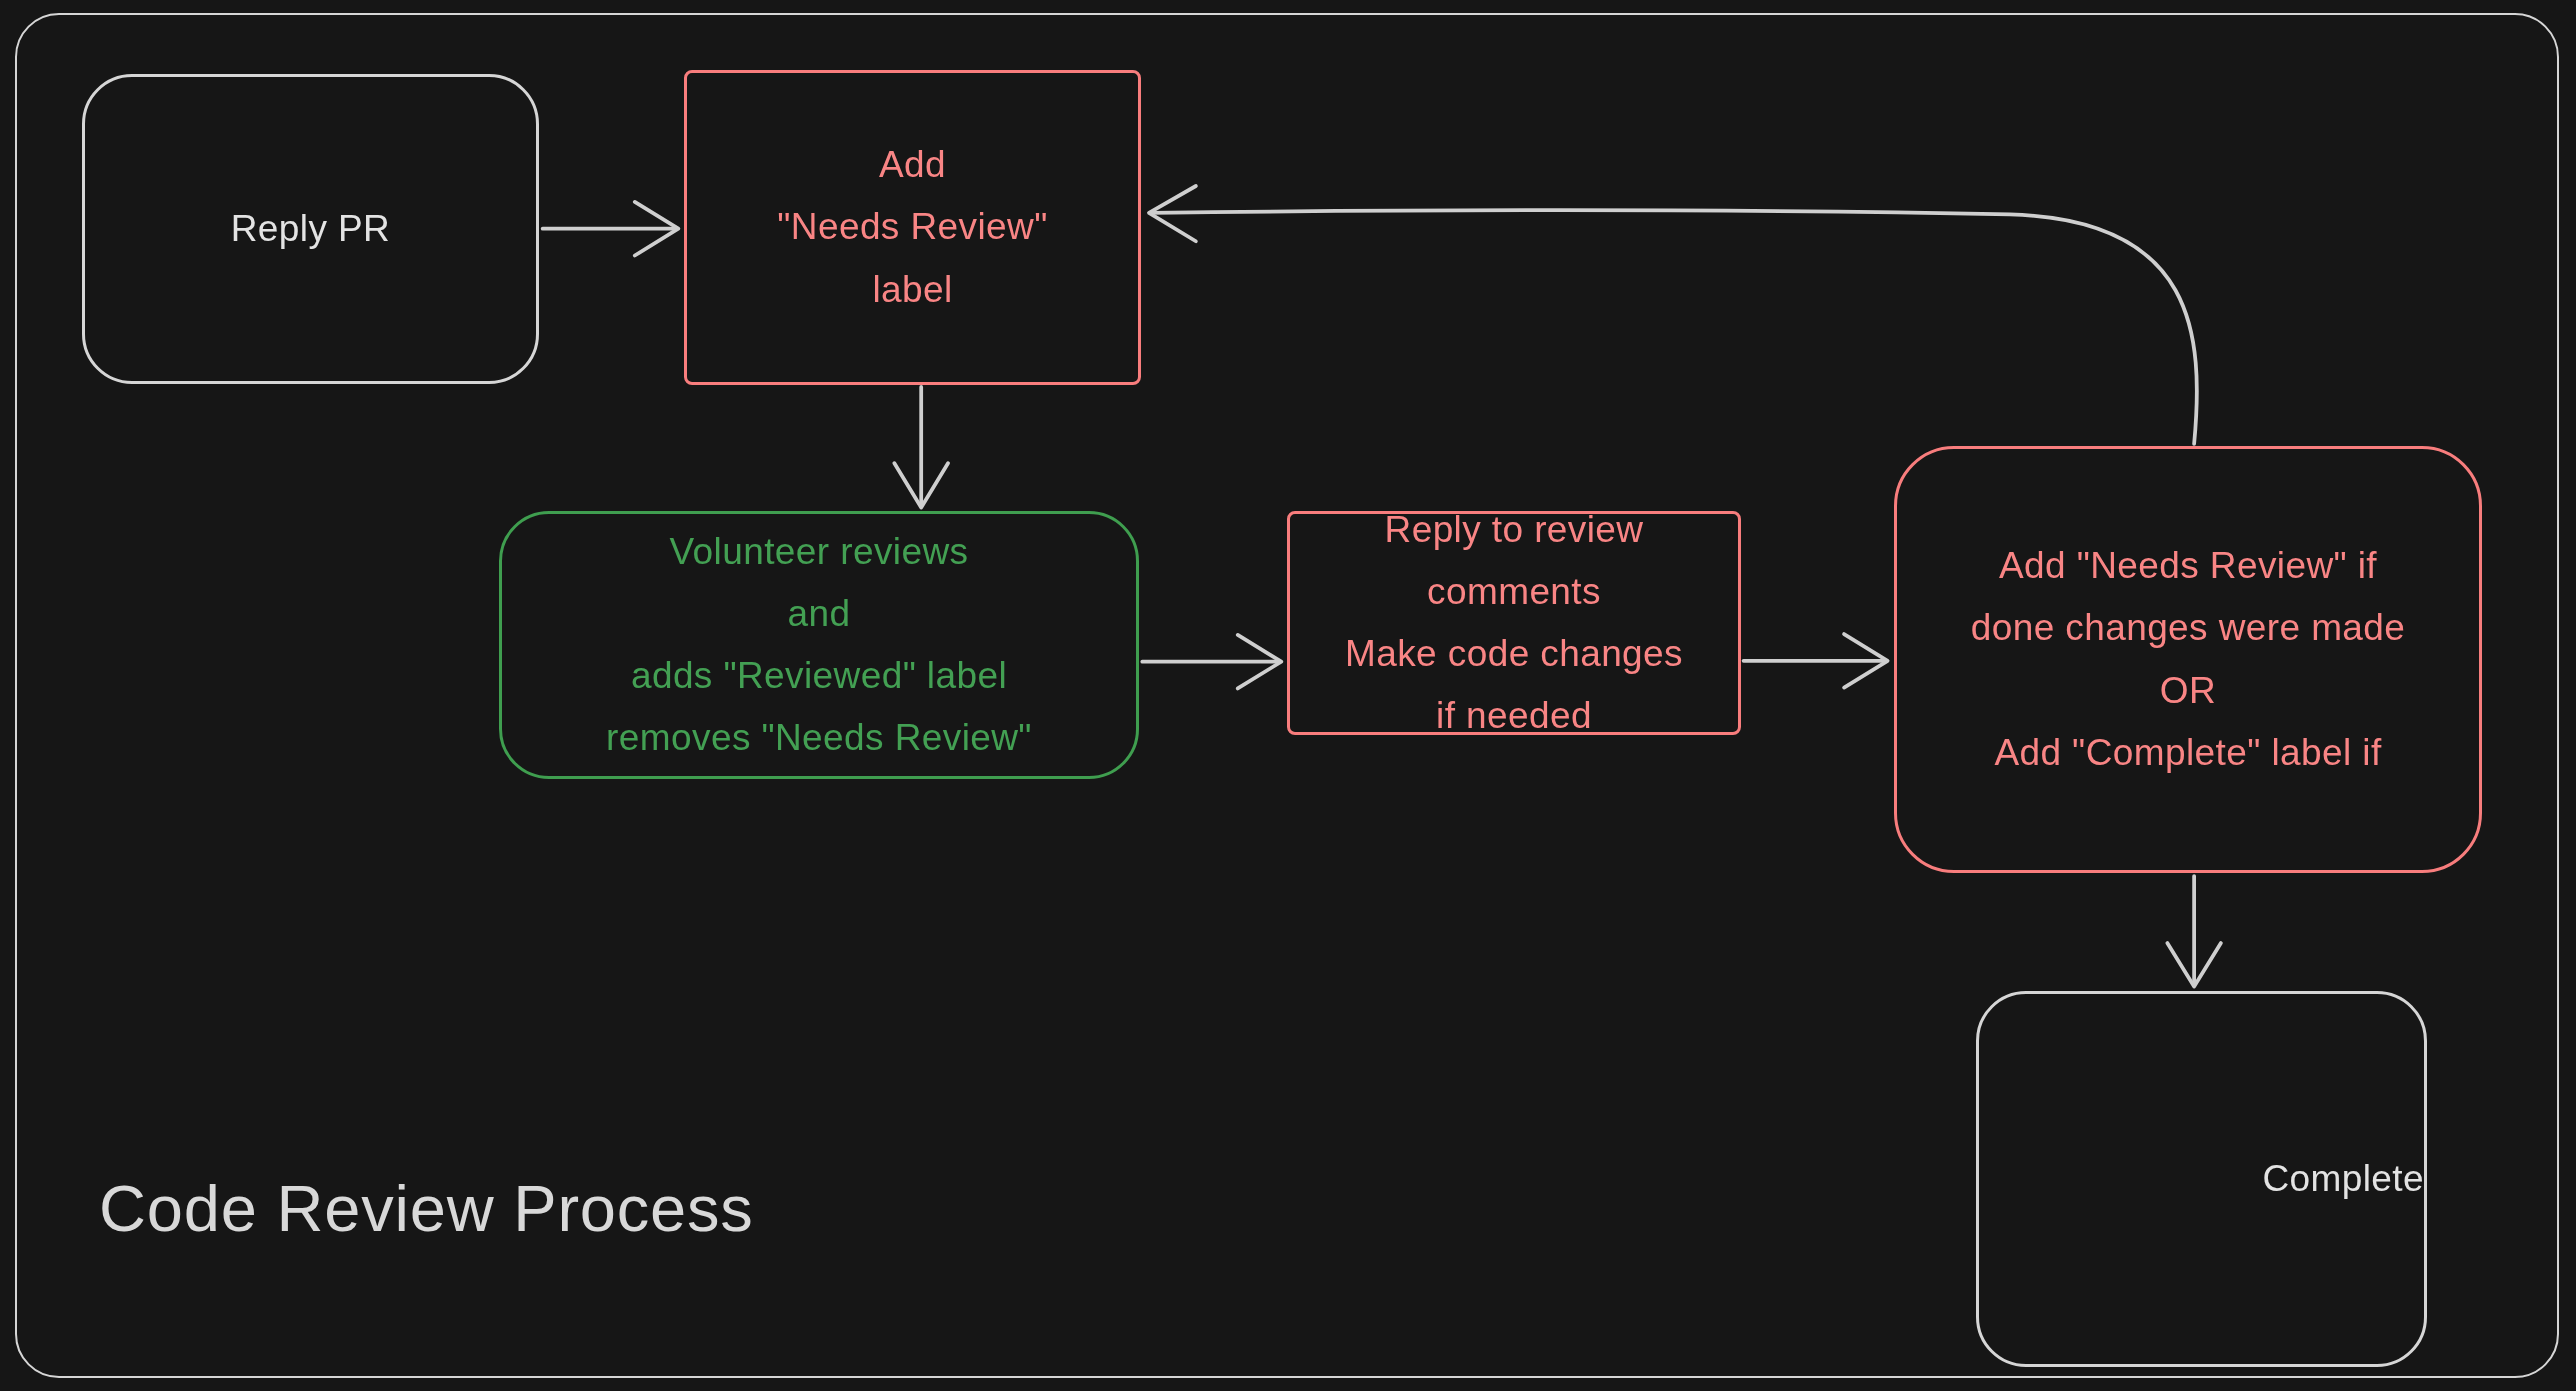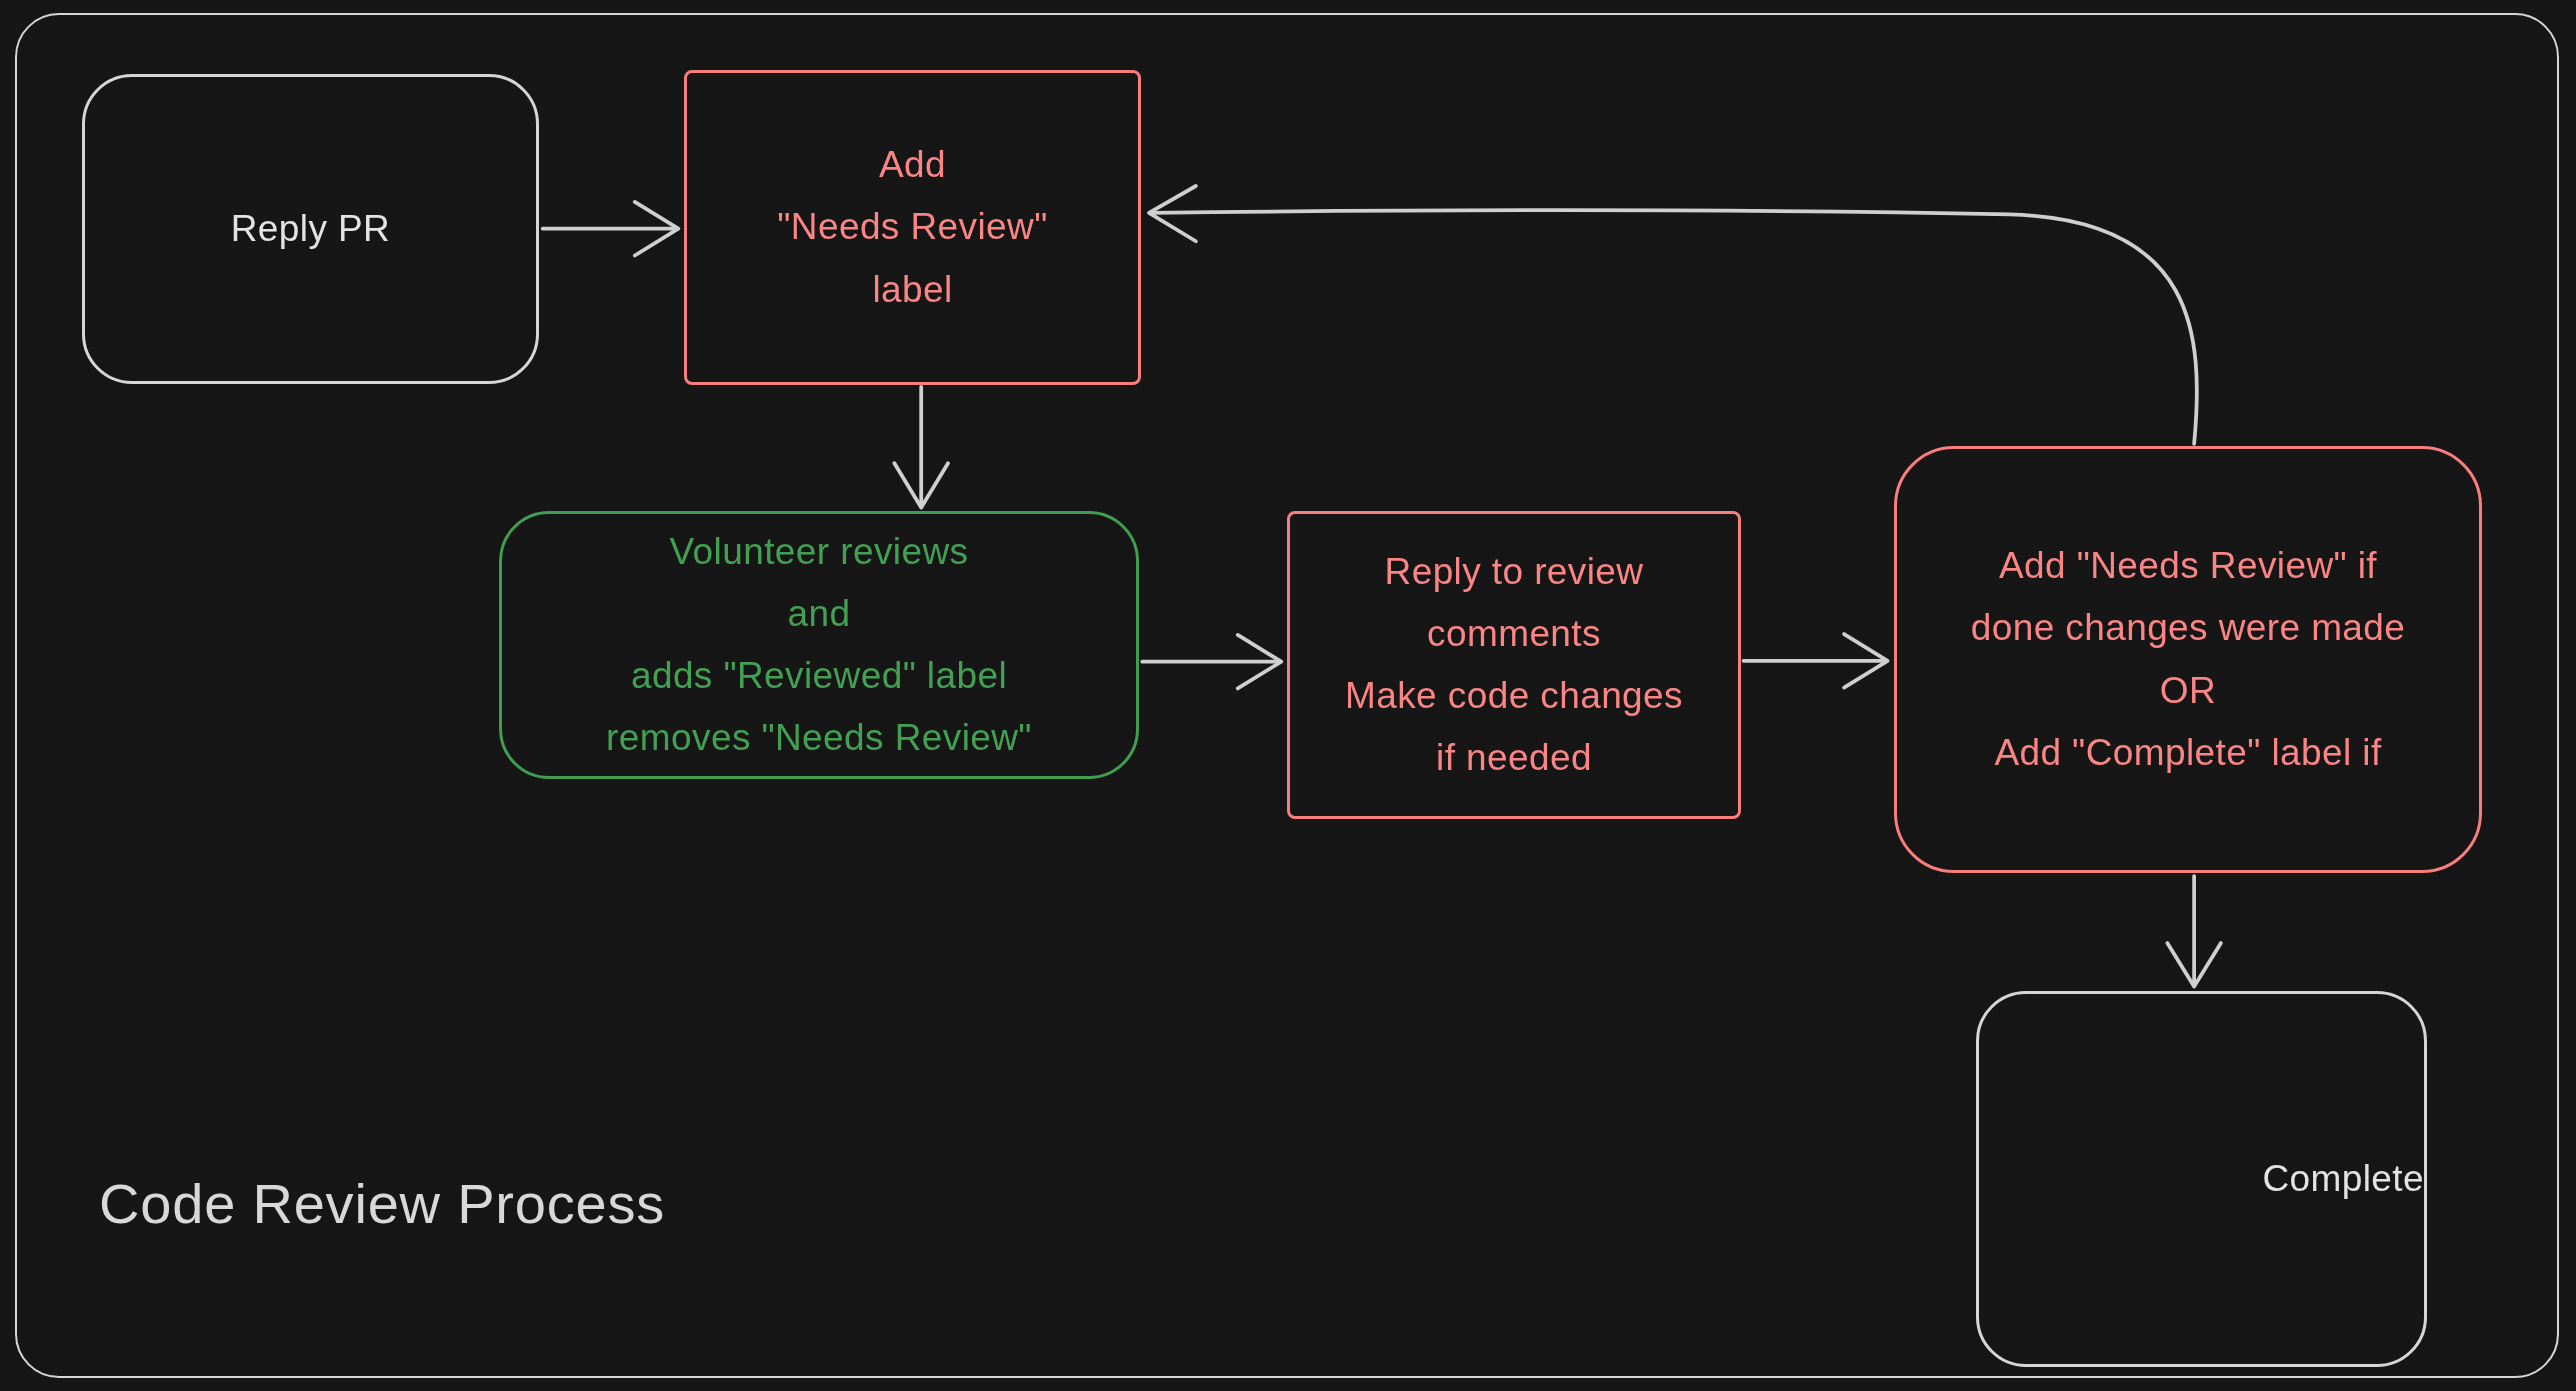--- a/index.html
+++ b/index.html
@@ -39,28 +39,28 @@
     letter-spacing: 0.4px;
     color: #e3e3e3;
   }
   .node .node-text span { display: block; }
   .node.red   { border-color: #f87d7d; color: #f98585; border-radius: 8px; }
   .node.green { border-color: #3f9e4f; color: #43a053; }
   .node.white { border-color: #d6d6d6; color: #e3e3e3; }
   #node-raise-pr               { left: 82px;   top: 74px;   width: 457px; height: 310px; }
   #node-add-needs-review-label { left: 684px;  top: 70px;   width: 457px; height: 315px; }
   #node-volunteer-reviews      { left: 499px;  top: 511px;  width: 640px; height: 268px; }
-  #node-reply-to-comments      { left: 1287px; top: 511px;  width: 454px; height: 308px; }
+  #node-reply-to-comments      { left: 1287px; top: 511px;  width: 454px; height: 224px; }
   #node-add-label-decision     { left: 1894px; top: 446px;  width: 588px; height: 427px; border-radius: 60px; }
   #node-complete               { left: 1976px; top: 991px; width: 451px; height: 376px; justify-content: flex-end; }
   .diagram-title {
     position: absolute;
     left: 99px;
     top: 1171px;
-    font-size: 56px;
+    font-size: 65px;
     letter-spacing: 0.8px;
     color: #d8d8d8;
     white-space: nowrap;
   }
   svg.edges {
     position: absolute;
     left: 0;
     top: 0;
     pointer-events: none;
   }

